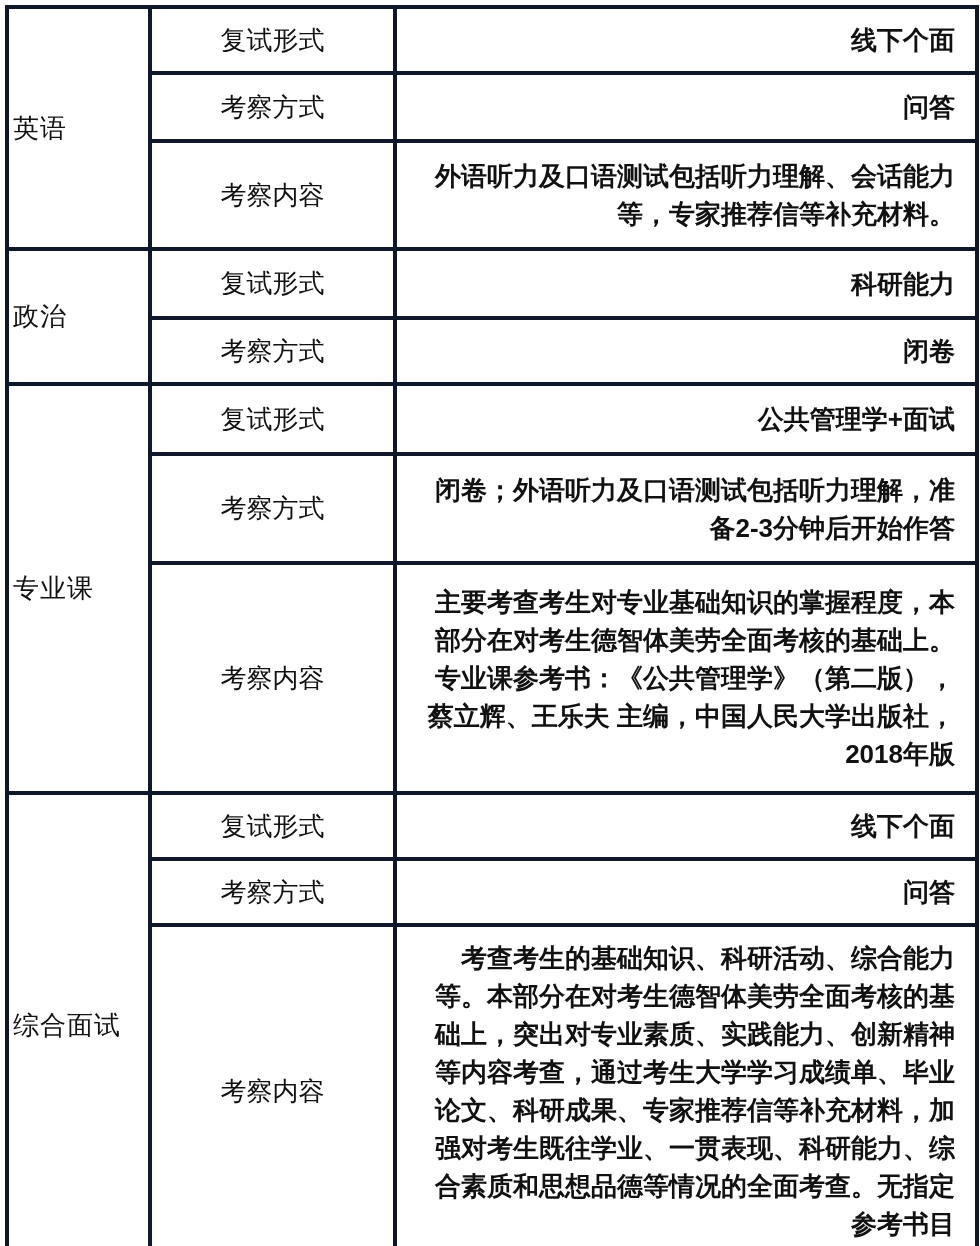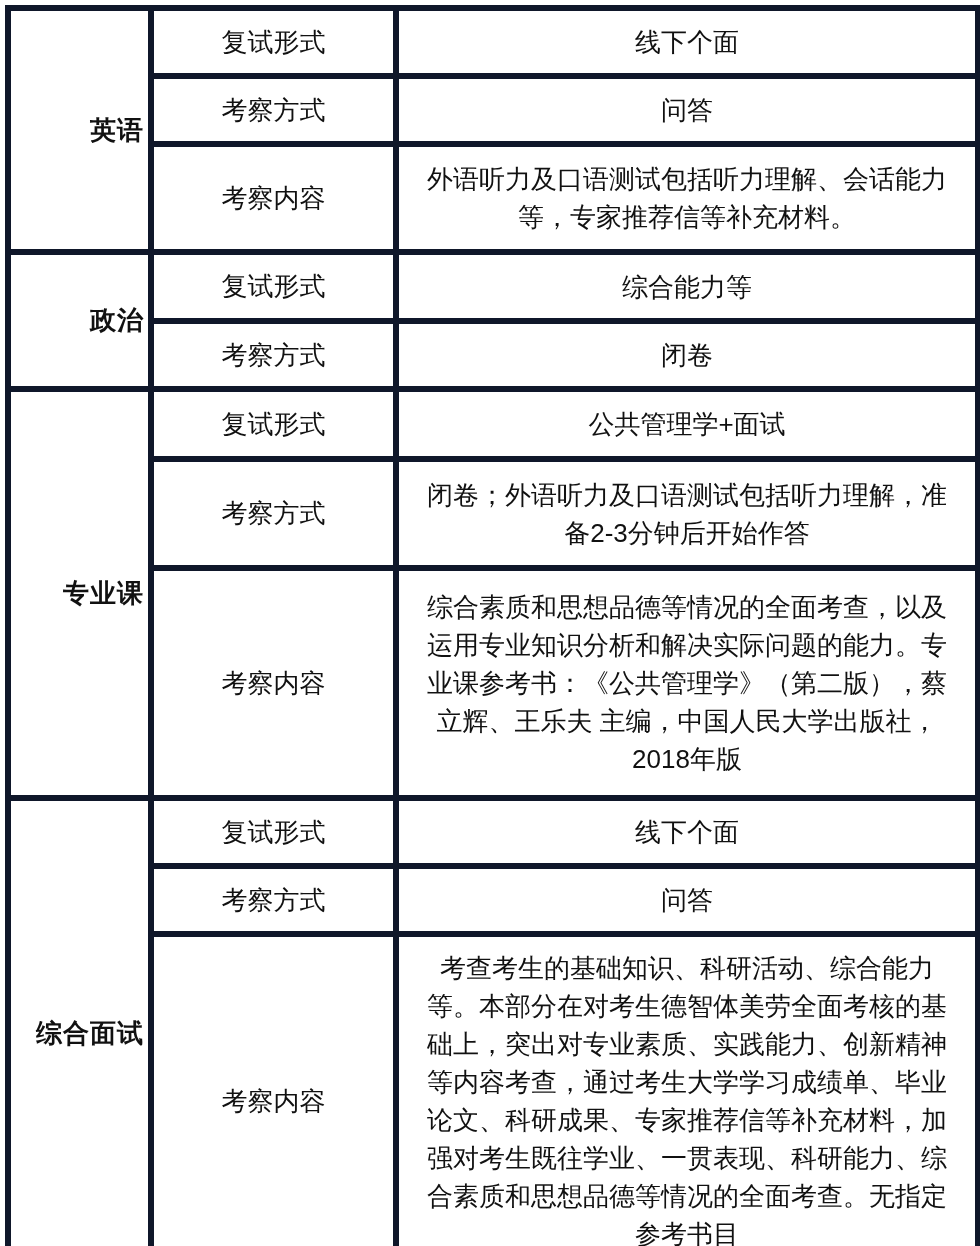--- a/index.html
+++ b/index.html
@@ -19,40 +19,41 @@
   table.review-table {
     position: absolute;
     left: 5px;
     top: 5px;
     width: 970px;
     border-collapse: collapse;
     table-layout: fixed;
     border: 3px solid #000000;
   }
   table.review-table td {
-    border: 6px solid #0f172a;
+    border: 4px solid #0f172a;
     vertical-align: middle;
     font-size: 26px;
     color: #111111;
   }
   td.subject-cell {
-    font-weight: bold;
-    text-align: right;
+    font-weight: normal;
+    text-align: left;
     font-size: 27px;
     letter-spacing: 1px;
     padding: 0 4px;
   }
   td.label-cell {
     text-align: center;
     padding: 0 10px;
   }
   td.value-cell {
-    text-align: center;
+    text-align: right;
     padding: 12px 20px 12px 20px;
     line-height: 38px;
+    font-weight: bold;
   }
   
   tr.r0-0 { height: 62px; }
   tr.r0-1 { height: 68px; }
   tr.r0-2 { height: 108px; }
   tr.r1-0 { height: 69px; }
   tr.r1-1 { height: 66px; }
   tr.r2-0 { height: 70px; }
   tr.r2-1 { height: 109px; }
   tr.r2-2 { height: 230px; }
@@ -80,38 +81,38 @@
           <td class="label-cell">考察方式</td>
           <td class="value-cell">问答</td>
         </tr>
         <tr class="r0-2">
           <td class="label-cell">考察内容</td>
           <td class="value-cell">外语听力及口语测试包括听力理解、会话能力等，专家推荐信等补充材料。</td>
         </tr>
         <tr class="r1-0">
           <td class="subject-cell" rowspan="2">政治</td>
           <td class="label-cell">复试形式</td>
-          <td class="value-cell">综合能力等</td>
+          <td class="value-cell">科研能力</td>
         </tr>
         <tr class="r1-1">
           <td class="label-cell">考察方式</td>
           <td class="value-cell">闭卷</td>
         </tr>
         <tr class="r2-0">
           <td class="subject-cell" rowspan="3">专业课</td>
           <td class="label-cell">复试形式</td>
           <td class="value-cell">公共管理学+面试</td>
         </tr>
         <tr class="r2-1">
           <td class="label-cell">考察方式</td>
           <td class="value-cell">闭卷；外语听力及口语测试包括听力理解，准备2-3分钟后开始作答</td>
         </tr>
         <tr class="r2-2">
           <td class="label-cell">考察内容</td>
-          <td class="value-cell">综合素质和思想品德等情况的全面考查，以及运用专业知识分析和解决实际问题的能力。专业课参考书：《公共管理学》（第二版），蔡立辉、王乐夫 主编，中国人民大学出版社，2018年版</td>
+          <td class="value-cell">主要考查考生对专业基础知识的掌握程度，本部分在对考生德智体美劳全面考核的基础上。专业课参考书：《公共管理学》（第二版），蔡立辉、王乐夫 主编，中国人民大学出版社，2018年版</td>
         </tr>
         <tr class="r3-0">
           <td class="subject-cell" rowspan="3">综合面试</td>
           <td class="label-cell">复试形式</td>
           <td class="value-cell">线下个面</td>
         </tr>
         <tr class="r3-1">
           <td class="label-cell">考察方式</td>
           <td class="value-cell">问答</td>
         </tr>

